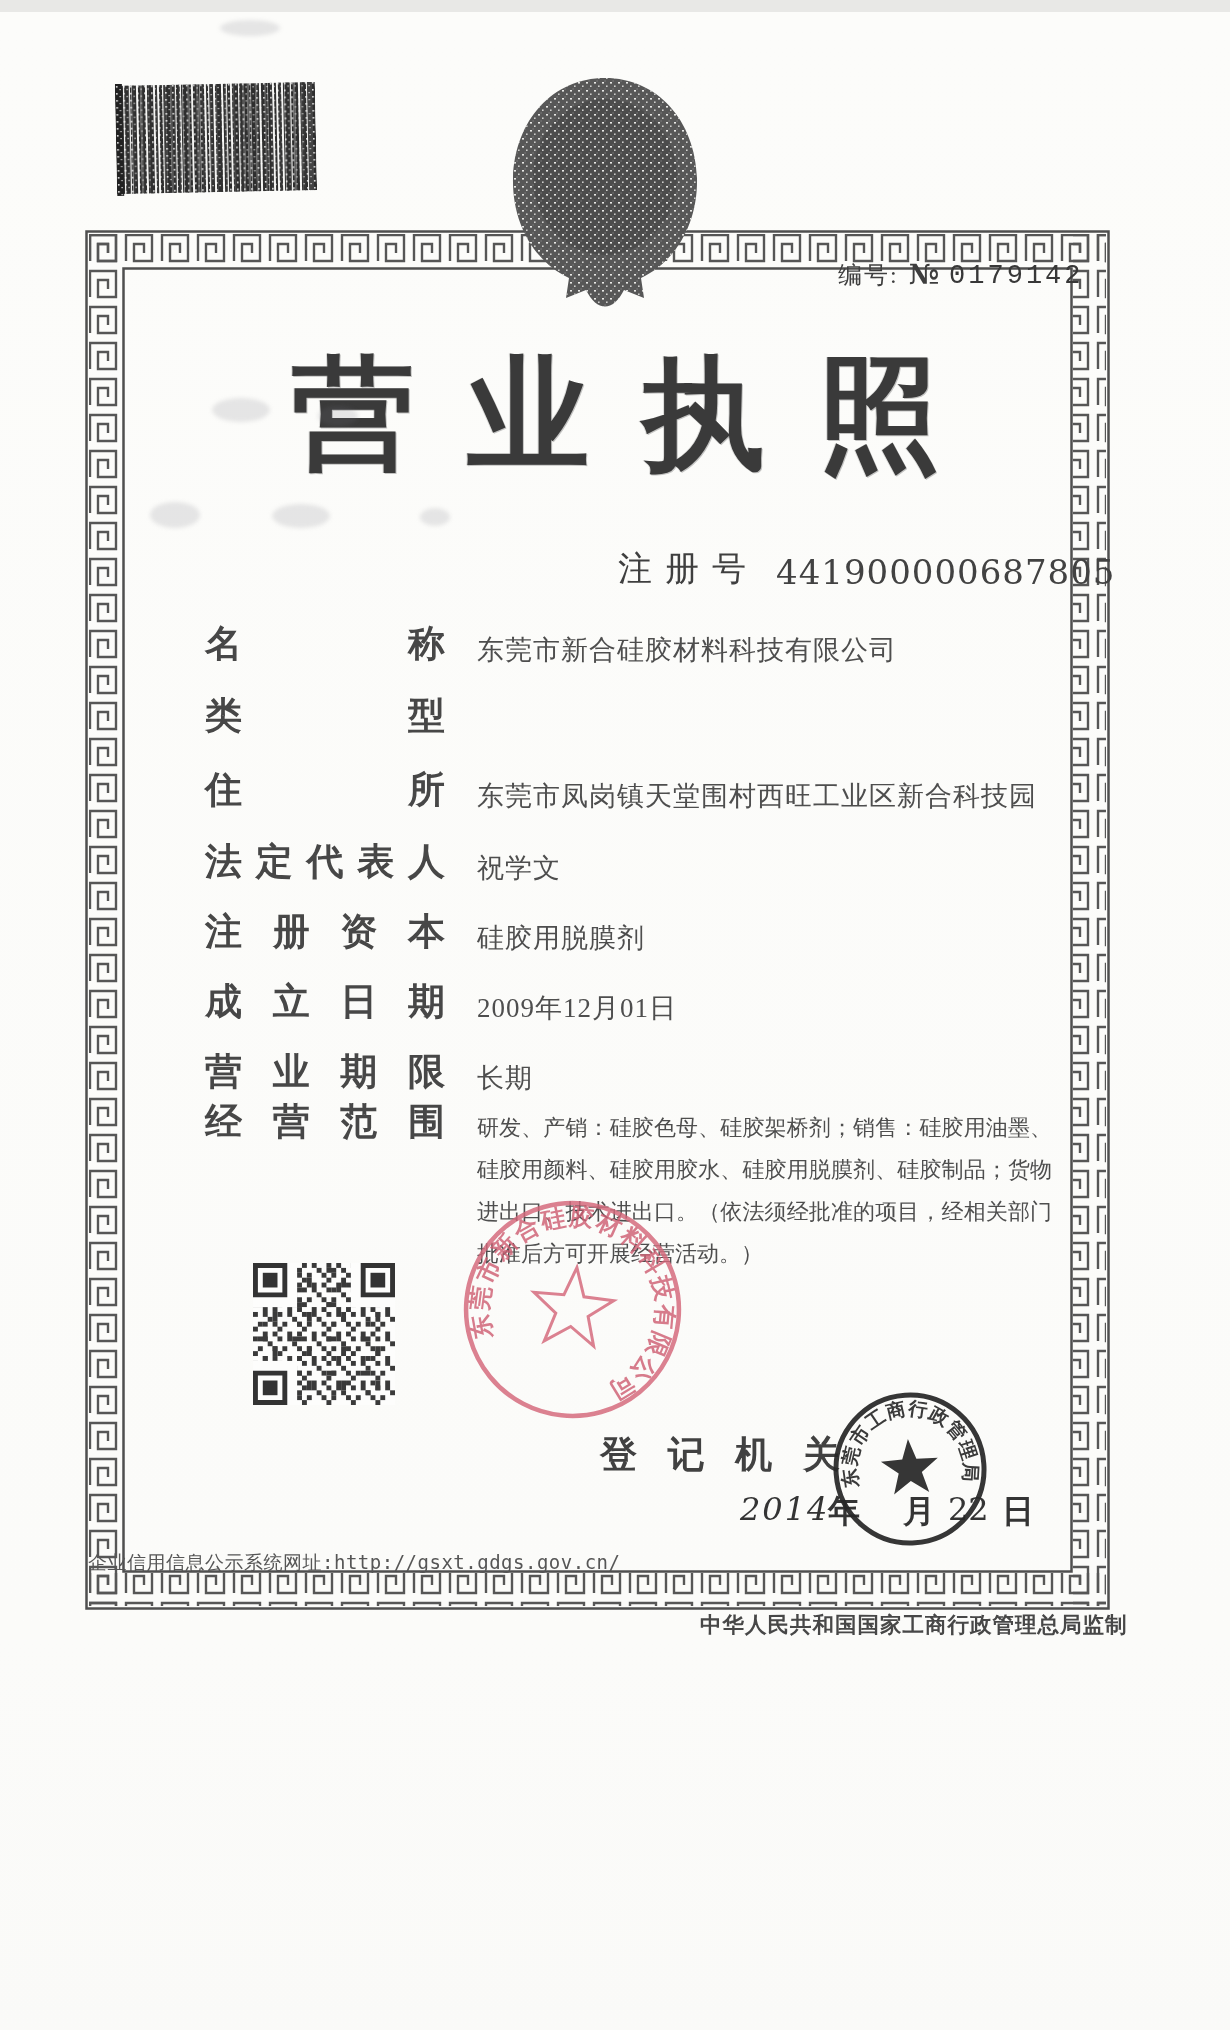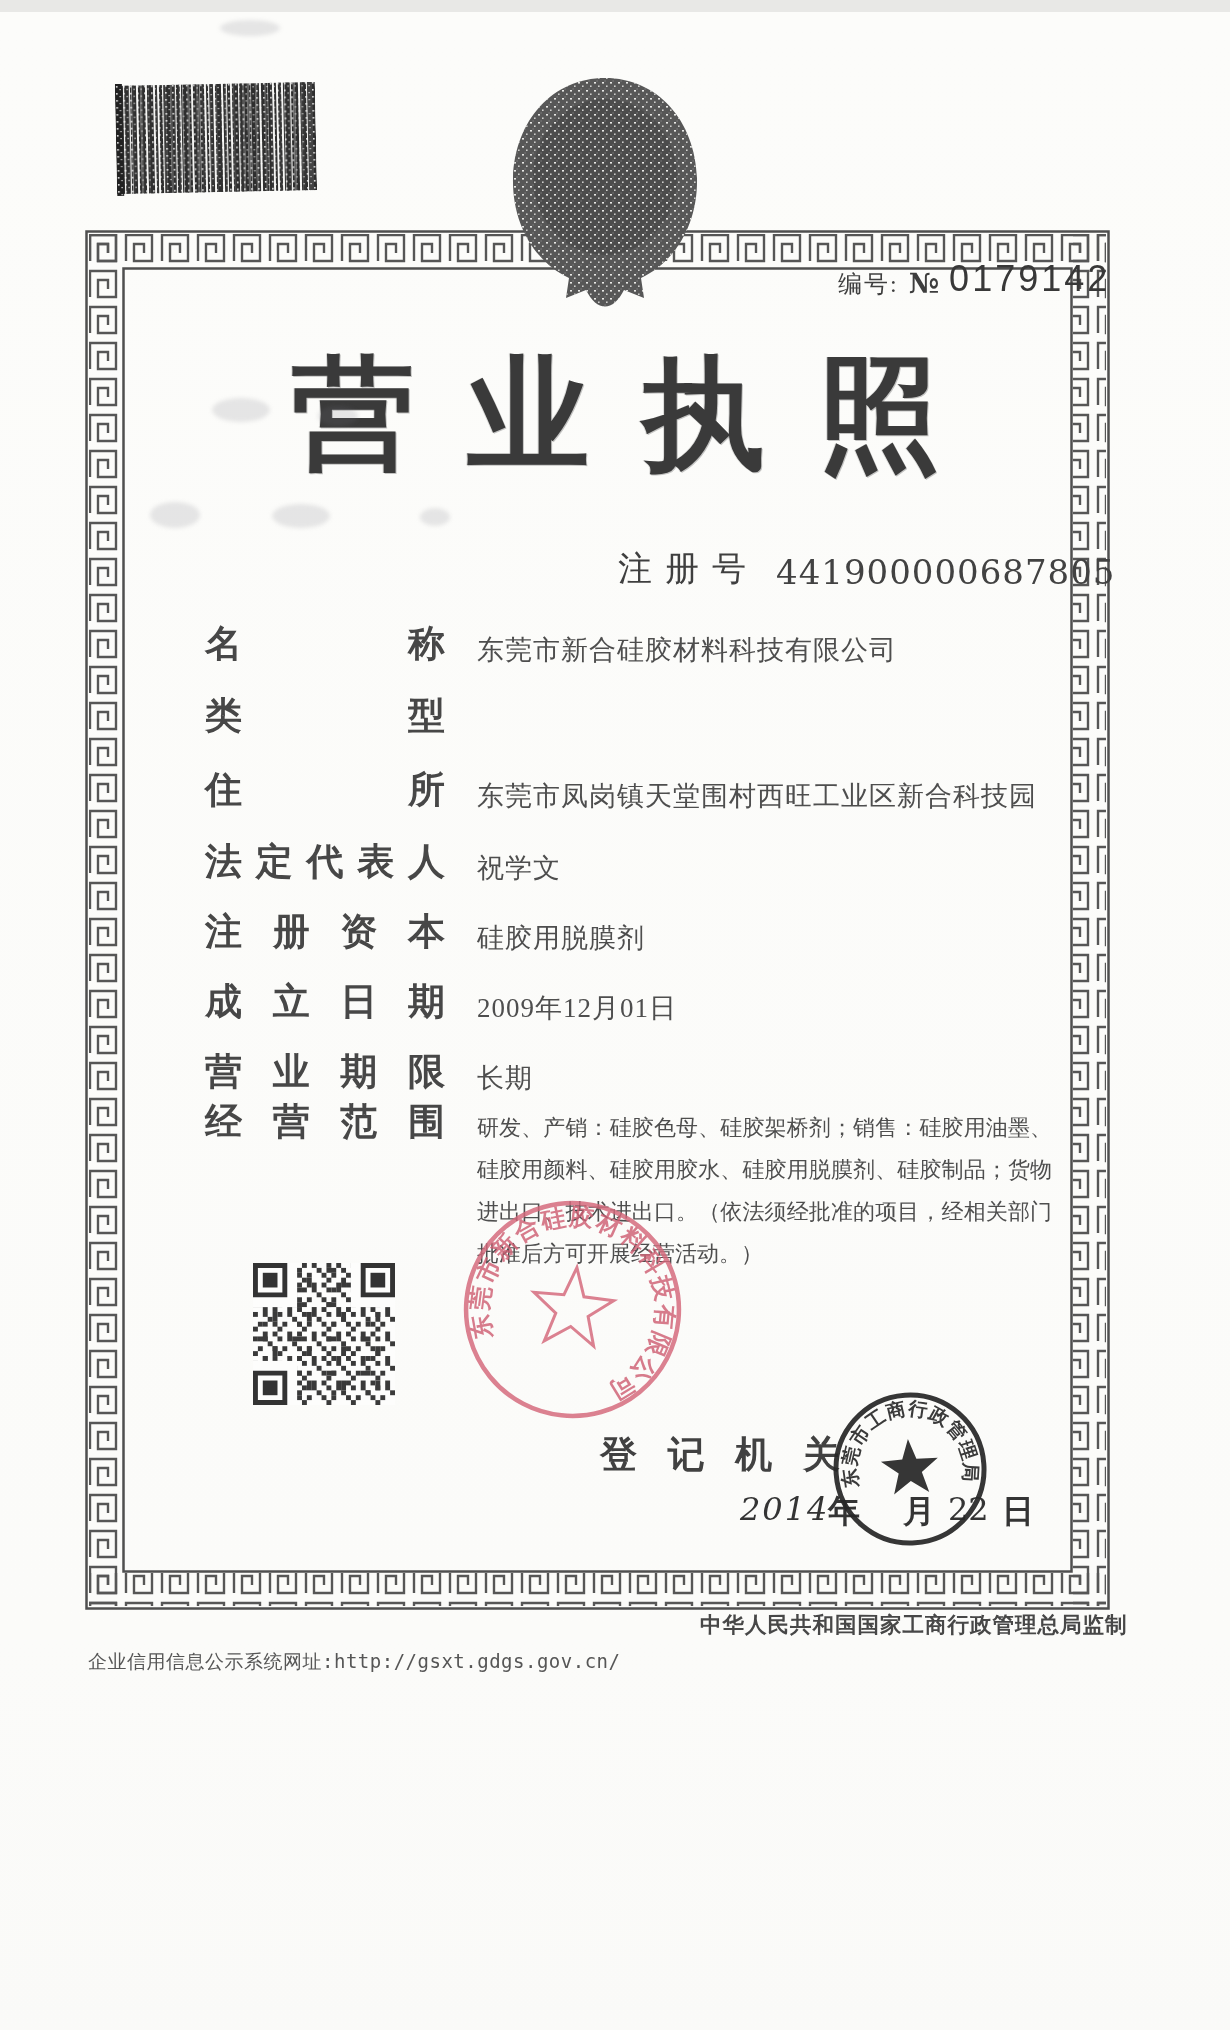--- a/index.html
+++ b/index.html
@@ -8,21 +8,21 @@
     background:linear-gradient(180deg,#fcfcfa 0%,#fbfbf9 80%,#fafaf8 100%);
     overflow:hidden;
     font-family:"Liberation Serif", serif;
     color:#3d3d3d;
   }
   .abs{position:absolute;}
   
   .serial{left:838px;top:246px;display:flex;align-items:flex-end;gap:10px;}
   .serial .lbl{font-size:24px;color:#3f3f3f;letter-spacing:2px;}
   .serial .sym{font-size:28px;font-weight:bold;font-family:"DejaVu Serif",serif;}
-  .serial .num{font-size:36px;font-family:Liberation Sans, sans-serif;letter-spacing:3px;color:#383838;}
+  .serial .num{font-size:27px;font-family:Liberation Mono, monospace;letter-spacing:3px;color:#383838;}
   
   .title{left:292px;top:322px;width:648px;display:flex;justify-content:space-between;
     font-size:122px;font-weight:900;color:#3a3a3a;font-family:"Liberation Sans",sans-serif;
     text-shadow:1px 1px 0 rgba(90,90,90,.35), -1px 0 0 rgba(120,120,120,.25);}
   
   .regno{left:618px;top:534px;display:flex;align-items:flex-end;}
   .regno .lbl{width:128px;display:flex;justify-content:space-between;font-size:34px;color:#3f3f3f;}
   .regno .num{margin-left:30px;font-size:34px;letter-spacing:1px;color:#424242;font-family:"DejaVu Serif",serif;}
   
   .row{left:205px;display:flex;align-items:flex-start;}
@@ -34,21 +34,21 @@
   
   .registrar{left:600px;top:1418px;width:240px;display:flex;justify-content:space-between;
     font-size:37px;font-weight:bold;color:#414141;}
   .date span{position:absolute;top:1478px;font-size:32px;color:#343434;}
   .d-year{left:740px;font-family:"DejaVu Serif",serif;letter-spacing:2px;font-style:italic;}
   .d-ys{left:828px;font-weight:bold;}
   .d-ms{left:903px;font-weight:bold;}
   .d-day{left:948px;font-family:"DejaVu Serif",serif;color:#3a3a3a;text-align:right;}
   .d-ds{left:1002px;font-weight:bold;}
   
-  .foot-l{left:88px;top:1637px;font-size:19px;color:#565656;letter-spacing:.5px;font-family:"DejaVu Sans Mono",monospace;}
+  .foot-l{left:88px;top:1538px;font-size:19px;color:#565656;letter-spacing:.5px;font-family:"DejaVu Sans Mono",monospace;}
   .foot-r{left:700px;top:1598px;font-size:21.5px;color:#474747;font-weight:bold;letter-spacing:1px;}
   
   .smudge{position:absolute;border-radius:50%;filter:blur(2px);background:rgba(110,110,122,.16);}
 </style>
 </head>
 <body>
 
 <div class="screen">
 
   <svg class="abs" style="left:85px;top:218px;" width="1025" height="1380" viewBox="0 0 1025 1380">

